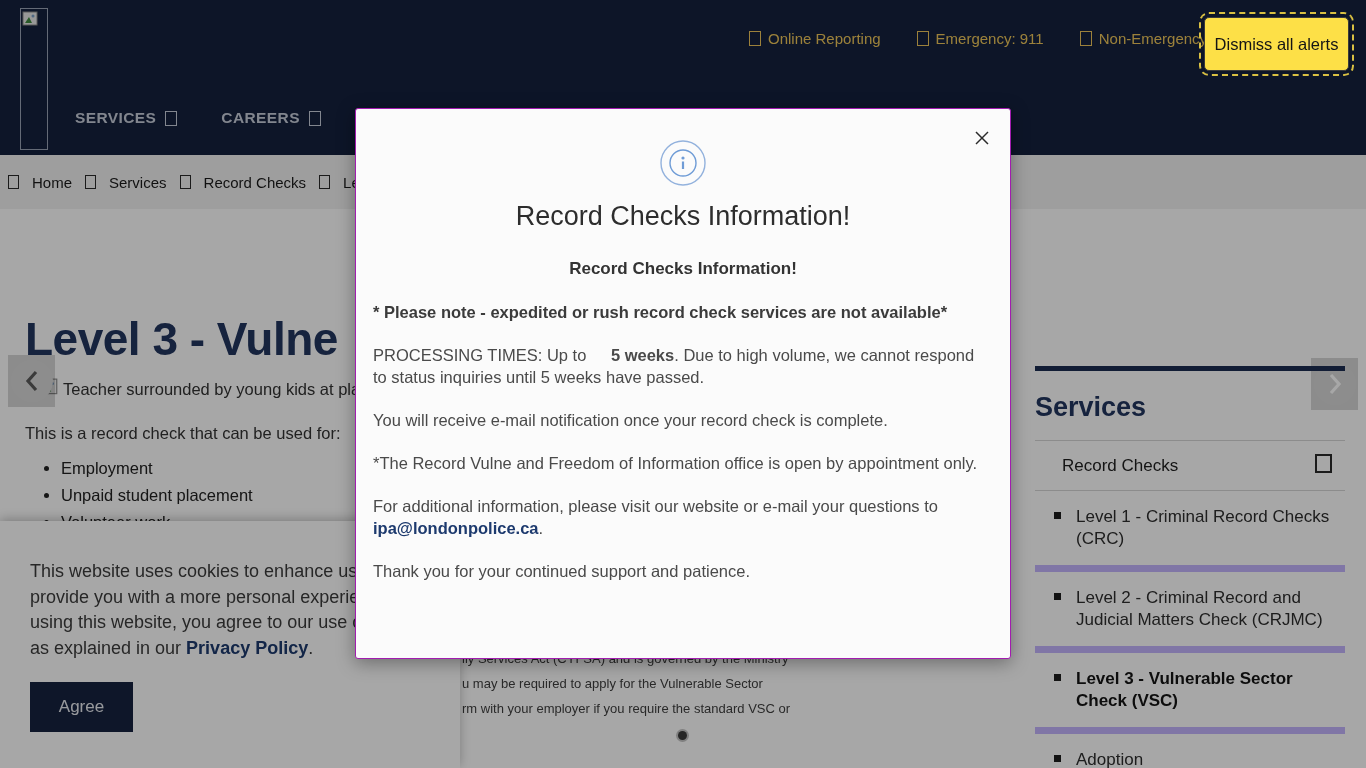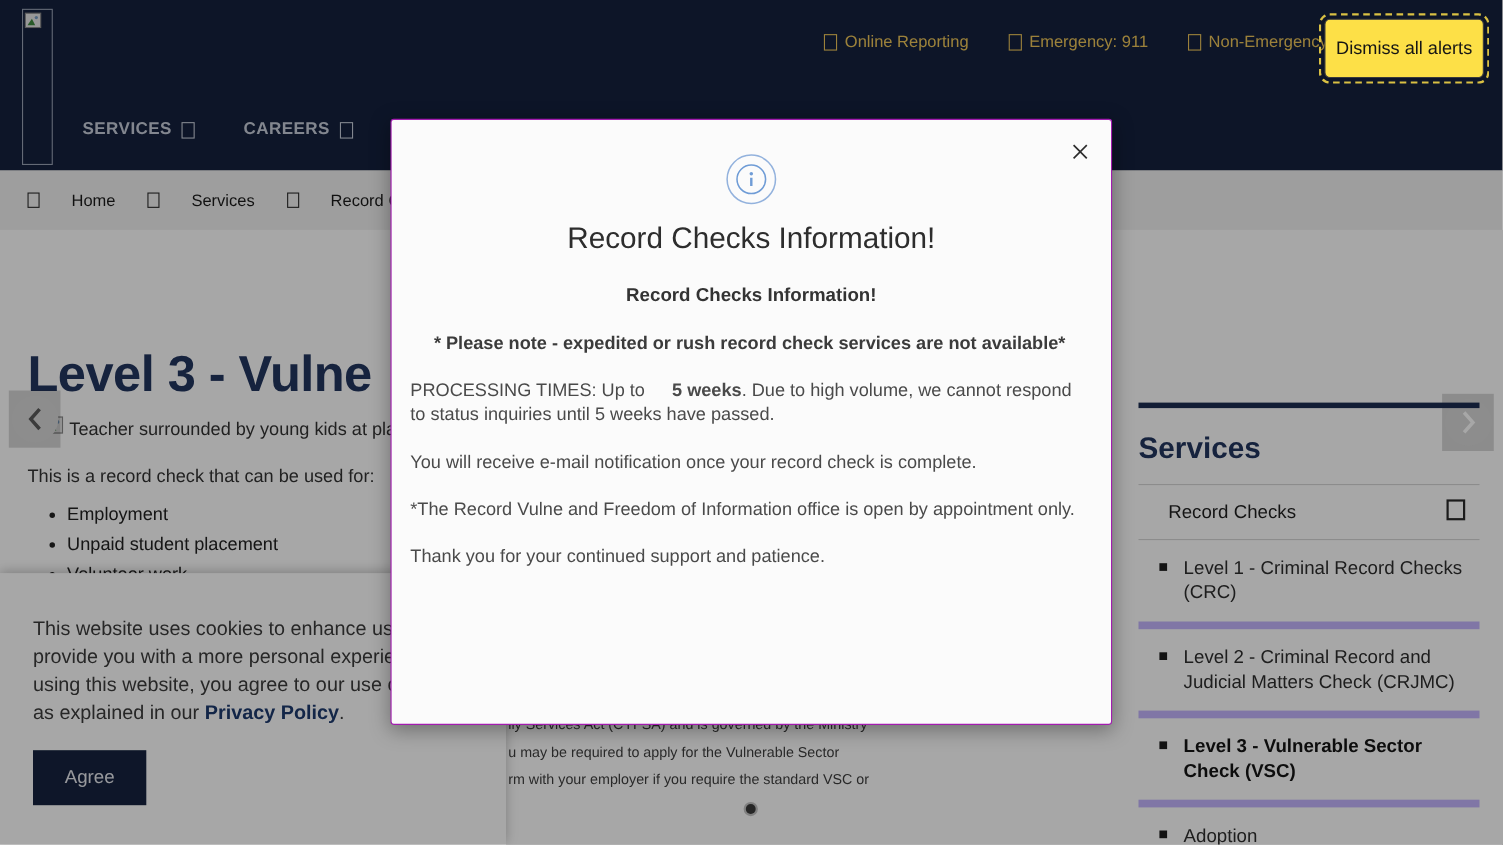--- a/index.html
+++ b/index.html
@@ -11,21 +11,21 @@
             border:1px solid rgba(225,232,245,.65);}
   .logo-box .bimg{position:absolute;left:1px;top:2px;}
   .utility{position:absolute;left:749px;top:30px;display:flex;gap:36px;white-space:nowrap;}
   .utility .uitem{display:flex;align-items:center;gap:7px;color:#eec65a;font-size:15px;cursor:pointer;}
   .tofu{display:inline-block;width:10px;height:13px;border:1px solid currentColor;flex:none;}
   .mainnav{position:absolute;left:75px;top:109px;display:flex;gap:44px;white-space:nowrap;}
   .mainnav .nitem{display:flex;align-items:center;gap:9px;color:#c7cdda;font-size:15.5px;
                   font-weight:bold;letter-spacing:.4px;cursor:pointer;}
   
   .crumbbar{position:absolute;left:0;top:155px;width:1366px;height:54px;background:#f2f2f2;}
-  .crumbs{position:absolute;left:25px;top:0;height:54px;display:flex;align-items:center;gap:29px;
+  .crumbs{position:absolute;left:8px;top:0;height:54px;display:flex;align-items:center;gap:13px;
           color:#1b1b1b;font-size:15px;white-space:nowrap;}
   .crumbs .tofu{width:9px;height:12px;color:#2a2a2a;}
   .crumbs .crumb{cursor:pointer;}
   
   .page-title{position:absolute;left:25px;top:281px;font-size:46px;font-weight:bold;
               color:#23365f;letter-spacing:-.5px;white-space:nowrap;}
   .img-alt-row{position:absolute;left:40px;top:378px;display:flex;align-items:center;gap:4px;}
   .img-alt-row .alt-text{font-size:16.5px;color:#333;white-space:nowrap;}
   .intro{position:absolute;left:25px;top:424px;font-size:16.5px;color:#333;}
   .uses{position:absolute;left:25px;top:455px;margin:0;padding-left:36px;font-size:16.5px;color:#222;}
@@ -74,21 +74,21 @@
   .modal{position:absolute;left:355px;top:108px;width:656px;height:551px;z-index:70;
          background:#fbfbfb;border:1px solid #a21caf;border-radius:3px;
          box-shadow:0 4px 18px rgba(0,0,0,.35);box-sizing:border-box;}
   .modal-close{position:absolute;right:16px;top:18px;width:24px;height:24px;background:none;
                border:none;cursor:pointer;padding:0;}
   .modal-icon{margin:30px auto 0 auto;width:48px;height:48px;}
   .modal-title{margin:14px 0 0 0;text-align:center;font-weight:normal;font-size:27px;color:#2d2d2d;}
   .modal-sub{margin:27px 0 0 0;text-align:center;font-size:17px;font-weight:bold;color:#333;}
   .modal-body{padding:1px 20px 0 17px;font-size:16.5px;line-height:22px;color:#4a4a4a;}
   .modal-body p{margin:21px 0;}
-  .modal-body .note{font-weight:bold;color:#3b3b3b;text-align:center;}
+  .modal-body .note{font-weight:bold;color:#3b3b3b;}
   .modal-body .email-link{font-weight:bold;color:#1d3a6e;cursor:pointer;}
   .b{font-weight:bold;margin-left:20px;}
 </style>
 </head>
 <body>
 
 <div class="stage">
 
   <header class="site-header">
     <div class="logo-box">
@@ -245,17 +245,18 @@
         <line x1="24" y1="22.5" x2="24" y2="30" stroke="#6f9cd6" stroke-width="2.2"></line>
       </svg>
     </div>
     <h2 class="modal-title">Record Checks Information!</h2>
     <div class="modal-sub">Record Checks Information!</div>
     <div class="modal-body">
       <p class="note">* Please note - expedited or rush record check services are not available*</p>
       <p><span>PROCESSING TIMES: Up to </span><span class="b">5 weeks</span><span>. Due to high volume, we cannot respond to status inquiries until 5 weeks have passed.</span></p>
       <p>You will receive e-mail notification once your record check is complete.</p>
       <p>*The Record Vulne and Freedom of Information office is open by appointment only.</p>
+      <p><span>For additional information, please visit our website or e-mail your questions to </span><span class="email-link">ipa@londonpolice.ca</span><span>.</span></p>
       <p>Thank you for your continued support and patience.</p>
     </div>
   </div>
 
 </div>
 
 </body></html>

